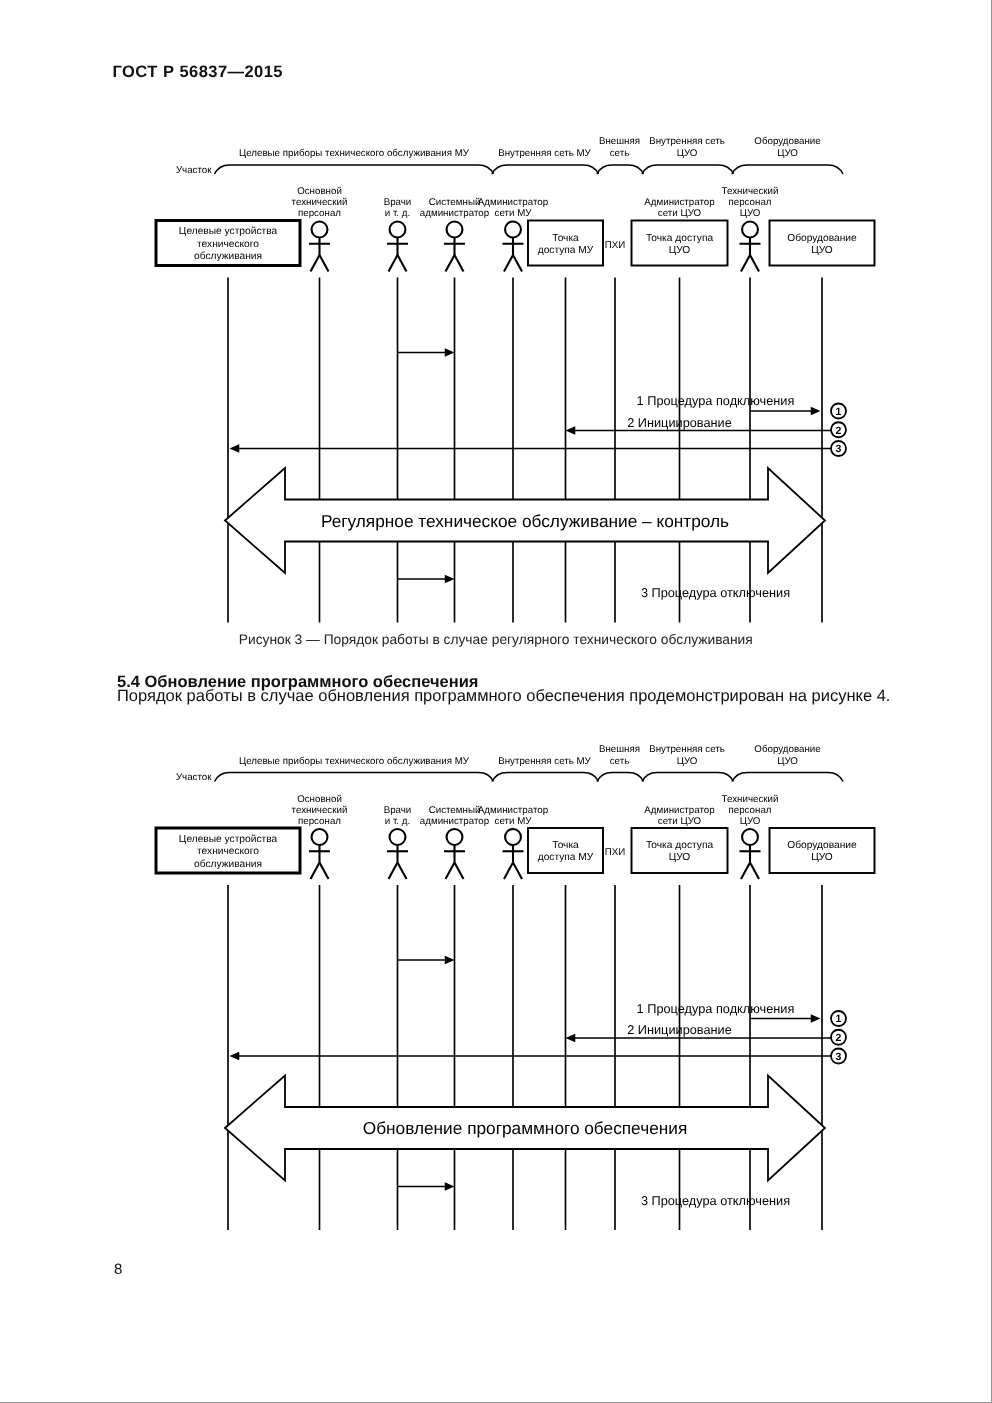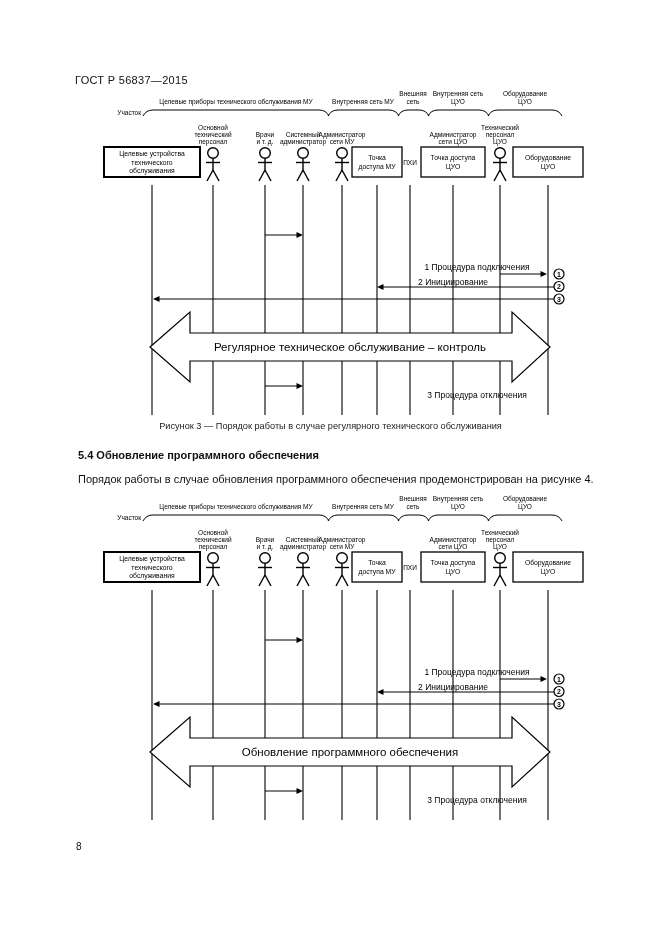--- a/index.html
+++ b/index.html
@@ -1,21 +1,21 @@
 <!DOCTYPE html>
 <html><head>
 <meta charset="utf-8">
 <style>
   html,body{margin:0;padding:0;background:#9a9a9a;}
   .page{position:relative;width:661px;height:935px;background:#ffffff;outline:1px solid #000;
         margin:0 auto;font-family:"Liberation Sans","DejaVu Sans",sans-serif;color:#111;}
-  .hdr{position:absolute;left:75px;top:74px;font-size:11px;font-weight:normal;letter-spacing:.3px;}
+  .hdr{position:absolute;left:75px;top:42px;font-size:11px;font-weight:bold;letter-spacing:.3px;}
   .caption{position:absolute;left:0;width:661px;text-align:center;font-size:9.2px;color:#222;}
   .sec-h{position:absolute;left:78px;top:449px;font-size:11px;font-weight:bold;}
-  .sec-p{position:absolute;left:78px;top:473px;font-size:11px;}
+  .sec-p{position:absolute;left:78px;top:458px;font-size:11px;}
   .pgnum{position:absolute;left:76px;top:841px;font-size:10px;}
   .diagram{position:absolute;left:0;}
   svg text{font-family:"Liberation Sans","DejaVu Sans",sans-serif;fill:#000;}
 </style>
 </head>
 <body>
 
 <div class="page">
   <div class="hdr">ГОСТ Р 56837—2015</div>
 

